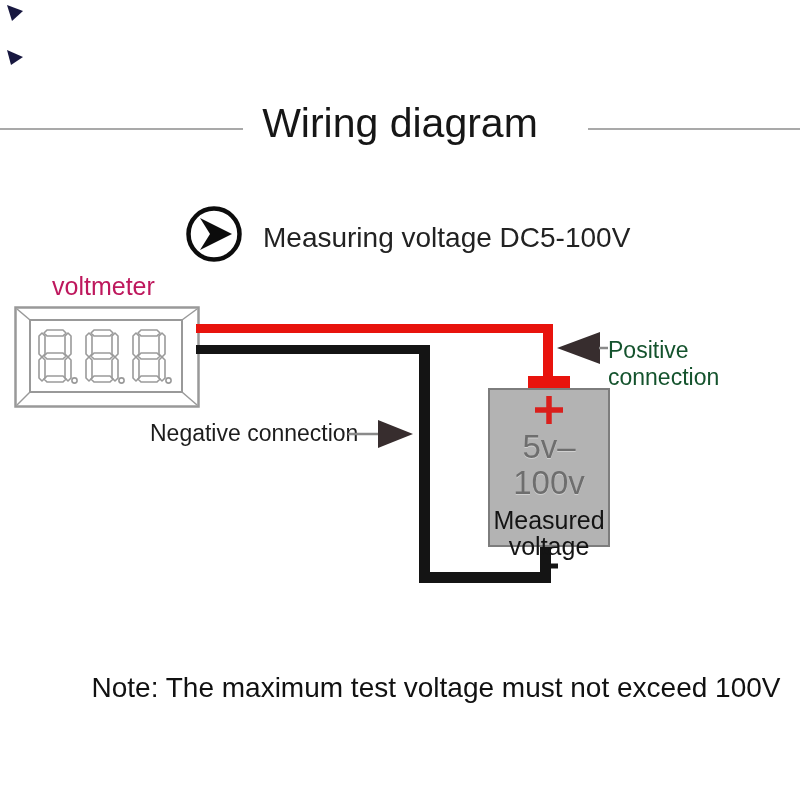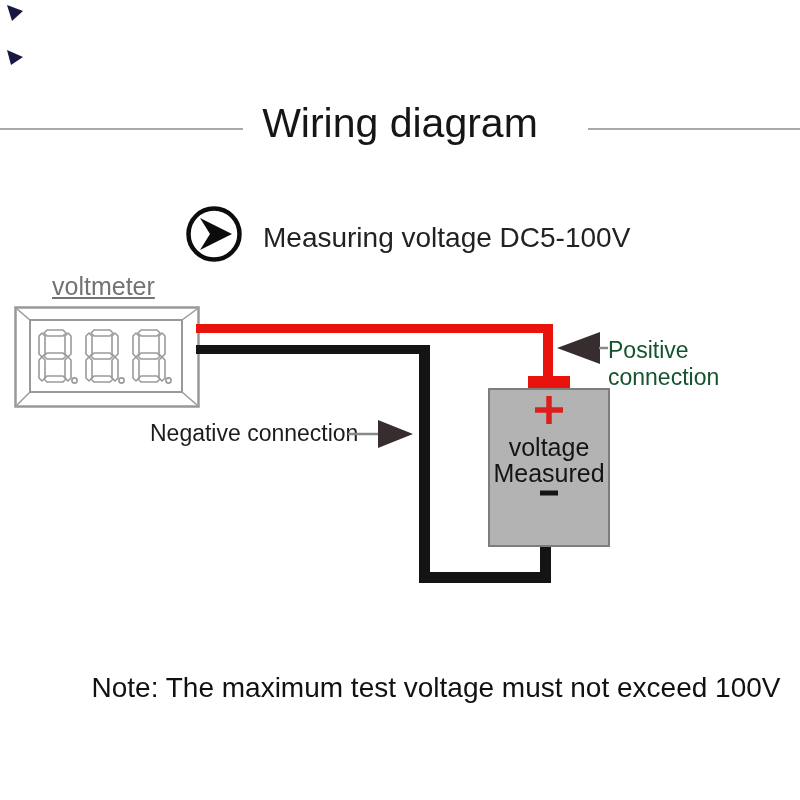--- a/index.html
+++ b/index.html
@@ -27,21 +27,21 @@
     position: absolute; top: 100px; left: 0; width: 800px;
     text-align: center; font-size: 41px; font-weight: 400;
     letter-spacing: 0px; color: #161616;
   }
 
   
   .measuring-icon { position: absolute; left: 184px; top: 204px; width: 60px; height: 60px; }
   .measuring-label { position: absolute; left: 263px; top: 222px; font-size: 28px; color: #222; }
 
   
-  .voltmeter-label { position: absolute; left: 52px; top: 272px; font-size: 25px; color: #737373; text-decoration: underline; }
+  .voltmeter-label { position: absolute; left: 52px; top: 272px; font-size: 25px; color: #be185d; }
   .meter-svg { position: absolute; left: 14px; top: 306px; width: 186px; height: 102px; }
 
   
   .wire { position: absolute; }
   .wire.red   { background: #e8130d; }
   .wire.black { background: #141414; }
   .wire-red-h     { left: 196px; top: 324px; width: 357px; height: 9px; }
   .wire-red-v     { left: 543px; top: 324px; width: 10px;  height: 54px; }
   .red-terminal   { left: 528px; top: 376px; width: 42px;  height: 14px; background: #e8130d; }
   .wire-black-h   { left: 196px; top: 345px; width: 234px; height: 9px;  }
@@ -144,23 +144,24 @@
   <svg class="neg-arrow" viewBox="0 0 66 30">
     <line x1="0" y1="15" x2="32" y2="15" stroke="#8a8a8a" stroke-width="2.5"></line>
     <polygon points="30,1 65,15 30,29" fill="#372d2e"></polygon>
   </svg>
 
   <div class="load-box">
     <svg class="load-plus" viewBox="0 0 34 36" aria-label="+">
       <line x1="17" y1="4" x2="17" y2="32" stroke="#da1f1c" stroke-width="5.5"></line>
       <line x1="3" y1="18" x2="31" y2="18" stroke="#da1f1c" stroke-width="5.5"></line>
     </svg>
+    <div class="load-range">5v–100v</div>
     <div class="load-name">
+      <div>Measured</div>
       <div>voltage</div>
-      <div>Measured</div>
     </div>
     <svg class="load-minus" viewBox="0 0 20 6" aria-label="−">
       <line x1="1" y1="3" x2="19" y2="3" stroke="#141414" stroke-width="5"></line>
     </svg>
   </div>
 
   <div class="note-text">Note: The maximum test voltage must not exceed 100V</div>
 
 </div>
 

